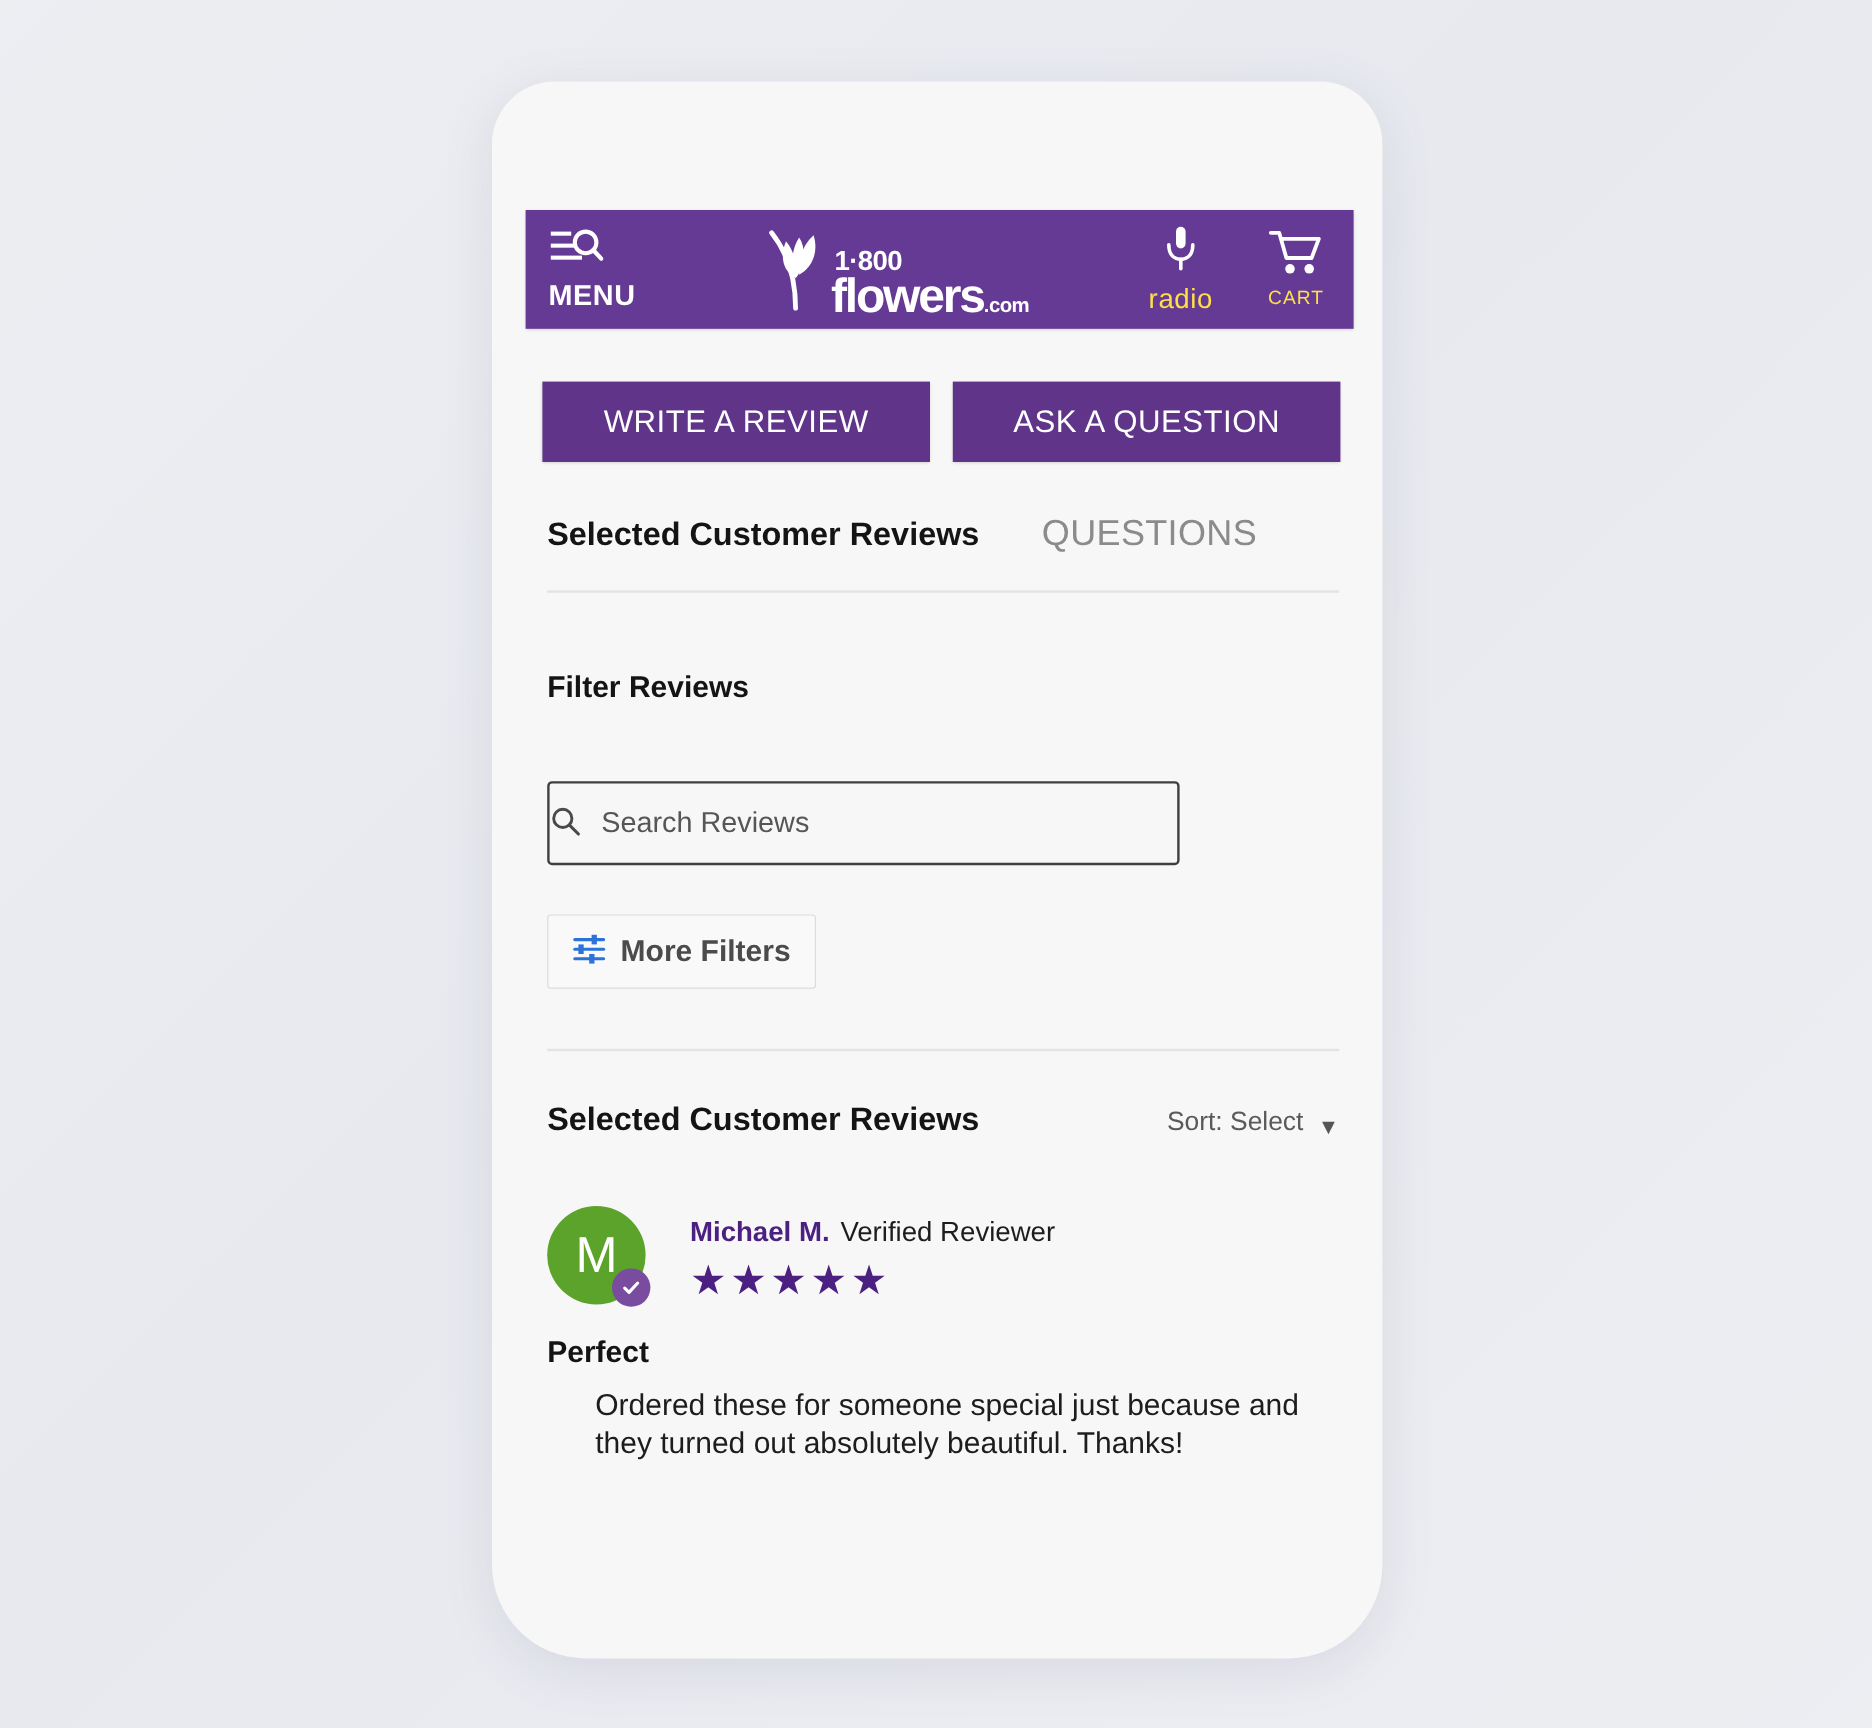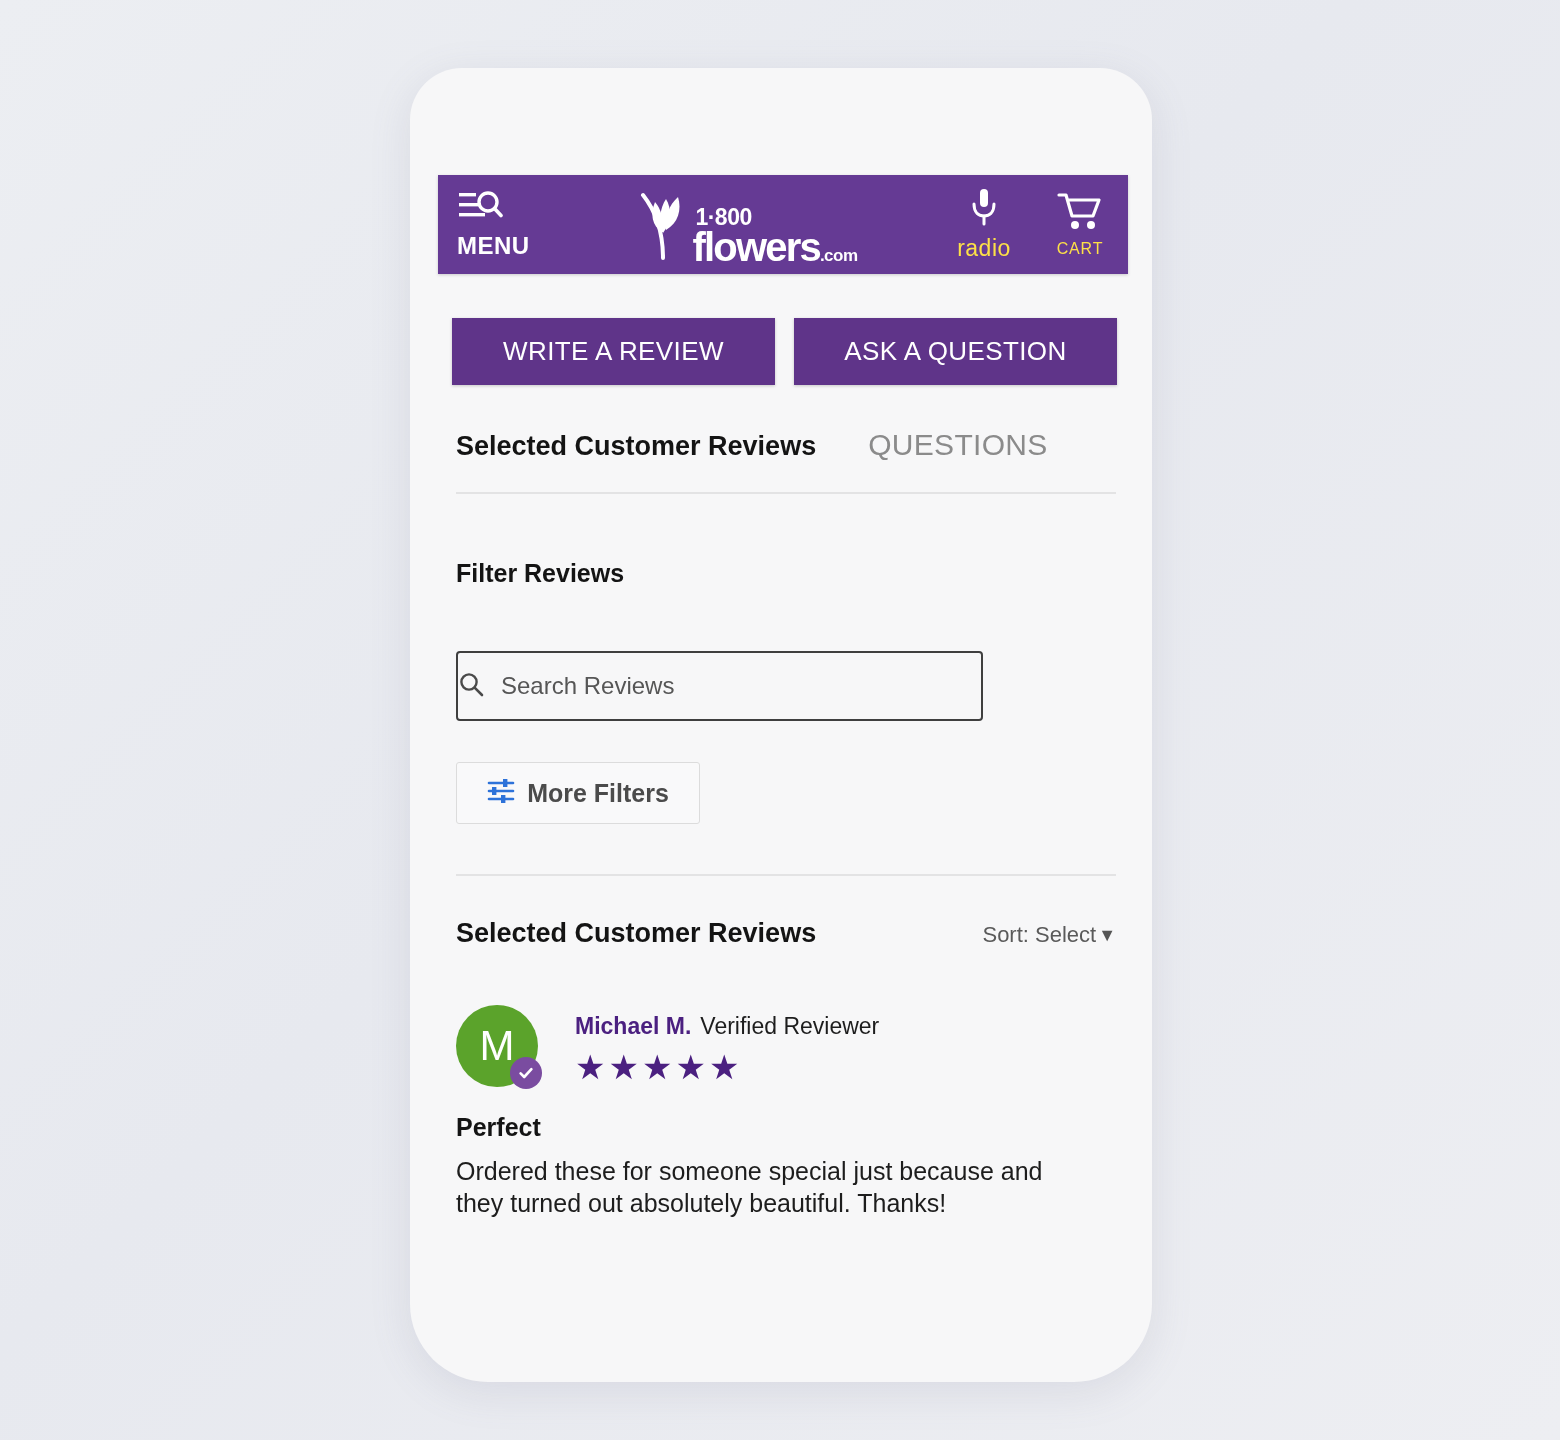--- a/index.html
+++ b/index.html
@@ -161,21 +161,21 @@
     font-family: "Liberation Sans", sans-serif;
     font-size: 24px;
     color: #4a4a4a;
     width: 430px;
   }
   #search-input::placeholder { color: #565656; }
 
   #more-filters-button {
     margin-top: 41px;
     height: 62px;
-    width: 244px;
+    width: 224px;
     border: 1px solid #dcdcdc;
     border-radius: 3px;
     background: #f9f9fa;
     display: flex;
     align-items: center;
     justify-content: center;
     gap: 12px;
     cursor: pointer;
   }
   #more-filters-label {
@@ -191,22 +191,22 @@
 
   #reviews-header-row {
     margin-top: 42px;
     display: flex;
     align-items: baseline;
     justify-content: space-between;
   }
   #reviews-heading { font-size: 27px; font-weight: bold; color: #141414; }
   #sort-select {
     display: flex;
-    align-items: center;
-    gap: 2px;
+    align-items: flex-end;
+    gap: 12px;
     cursor: pointer;
   }
   #sort-label { font-size: 22px; color: #5a5a5a; }
   #sort-caret { font-size: 18px; color: #555555; line-height: 1; }
 
   
   #review-card { margin-top: 56px; }
   .review-top { display: flex; align-items: flex-start; gap: 0; }
   #review-avatar {
     position: relative;
@@ -254,20 +254,21 @@
     font-size: 25px;
     font-weight: bold;
     color: #141414;
   }
   #review-body {
     margin-top: 13px;
     font-size: 25px;
     color: #1d1d1d;
     line-height: 1.28;
     width: 620px;
+    margin-left: 40px;
   }
 </style>
 </head>
 <body>
 
 <div id="phone-frame">
 
   <div id="app-header">
 
     <div class="hdr-menu">

